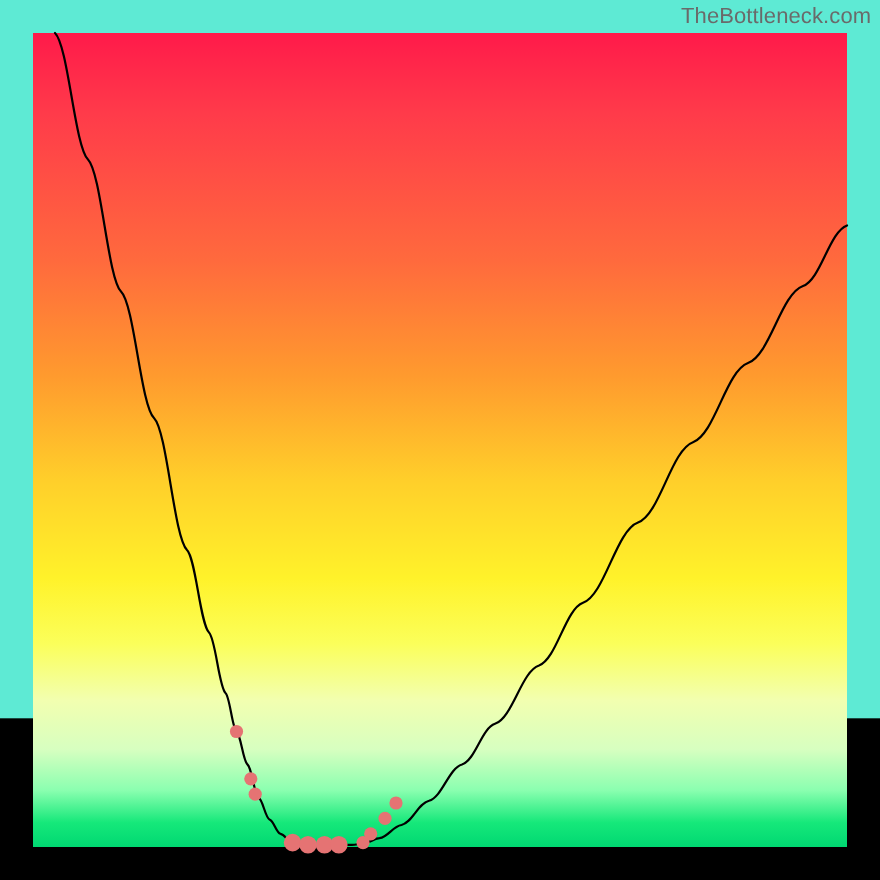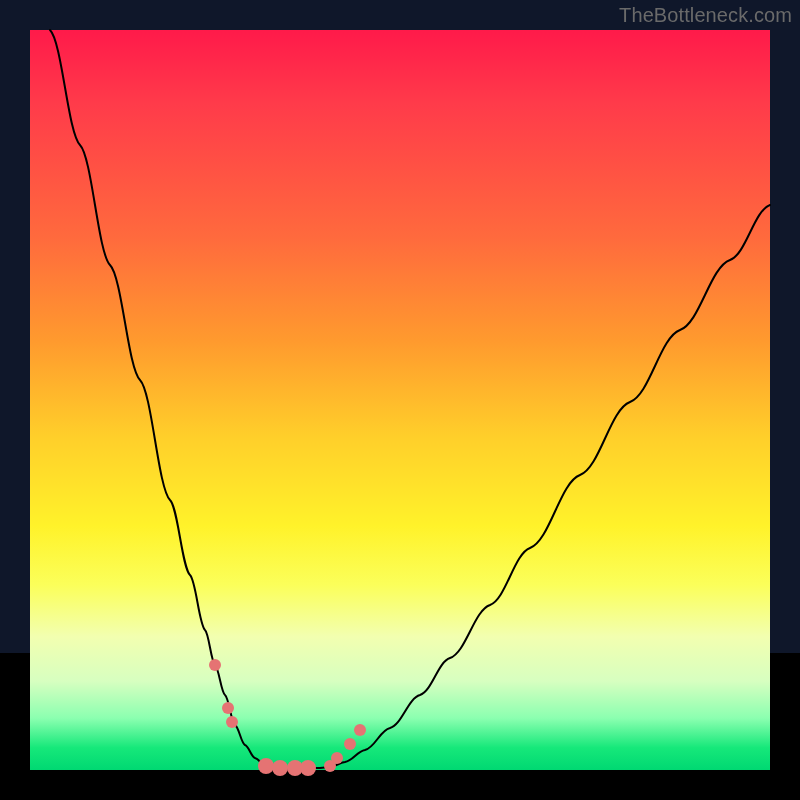--- a/index.html
+++ b/index.html
@@ -10,21 +10,21 @@
     overflow: hidden;
     background: #000;
     font-family: Arial, Helvetica, sans-serif;
   }
   .frame {
     position: absolute;
     top: 0;
     left: 0;
     width: 800px;
     height: 653px;
-    background: #0f172a;
+    background: #5eead4;
   }
   .plot-area {
     position: absolute;
     top: 30px;
     left: 30px;
     width: 740px;
     height: 740px;
     background: linear-gradient(
       to bottom,
       #ff1a4a 0%,

